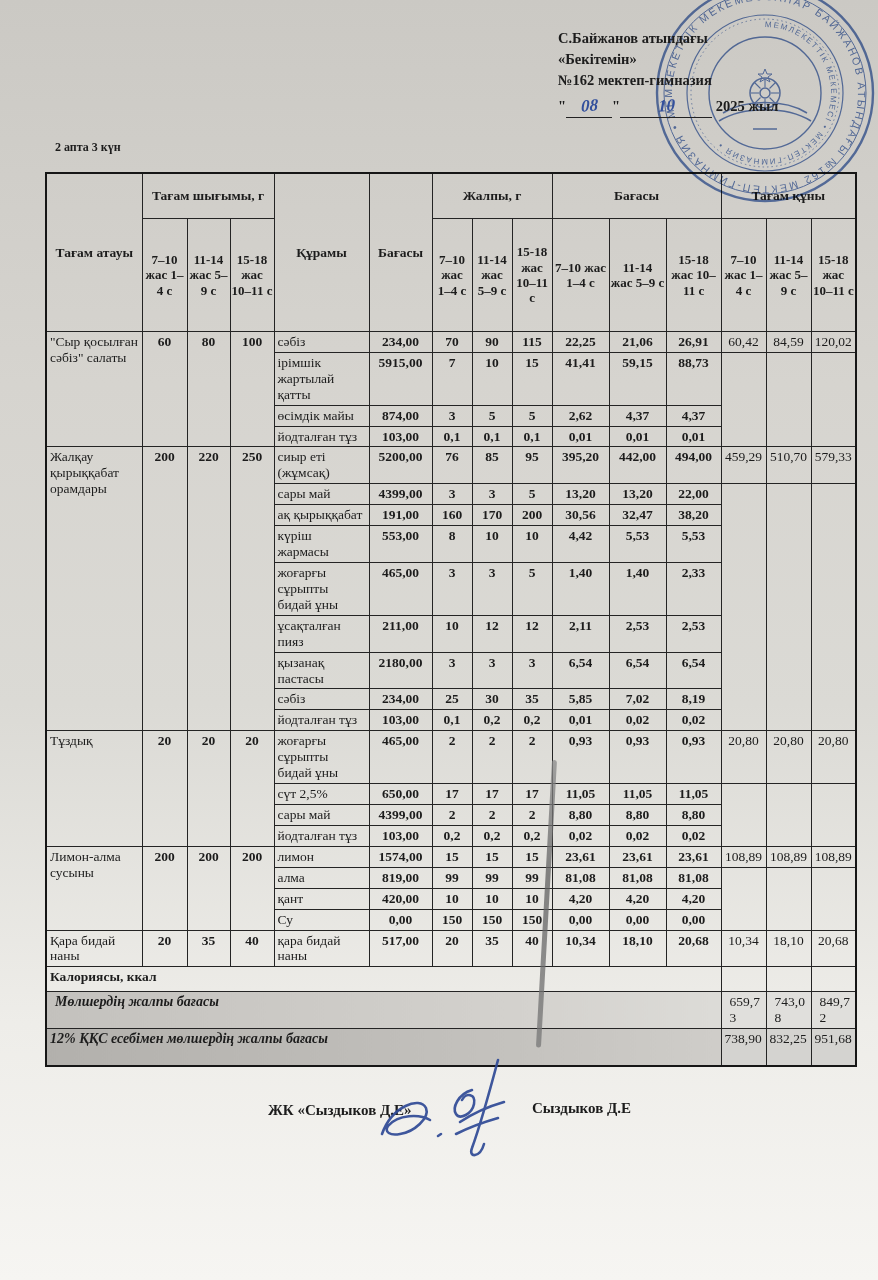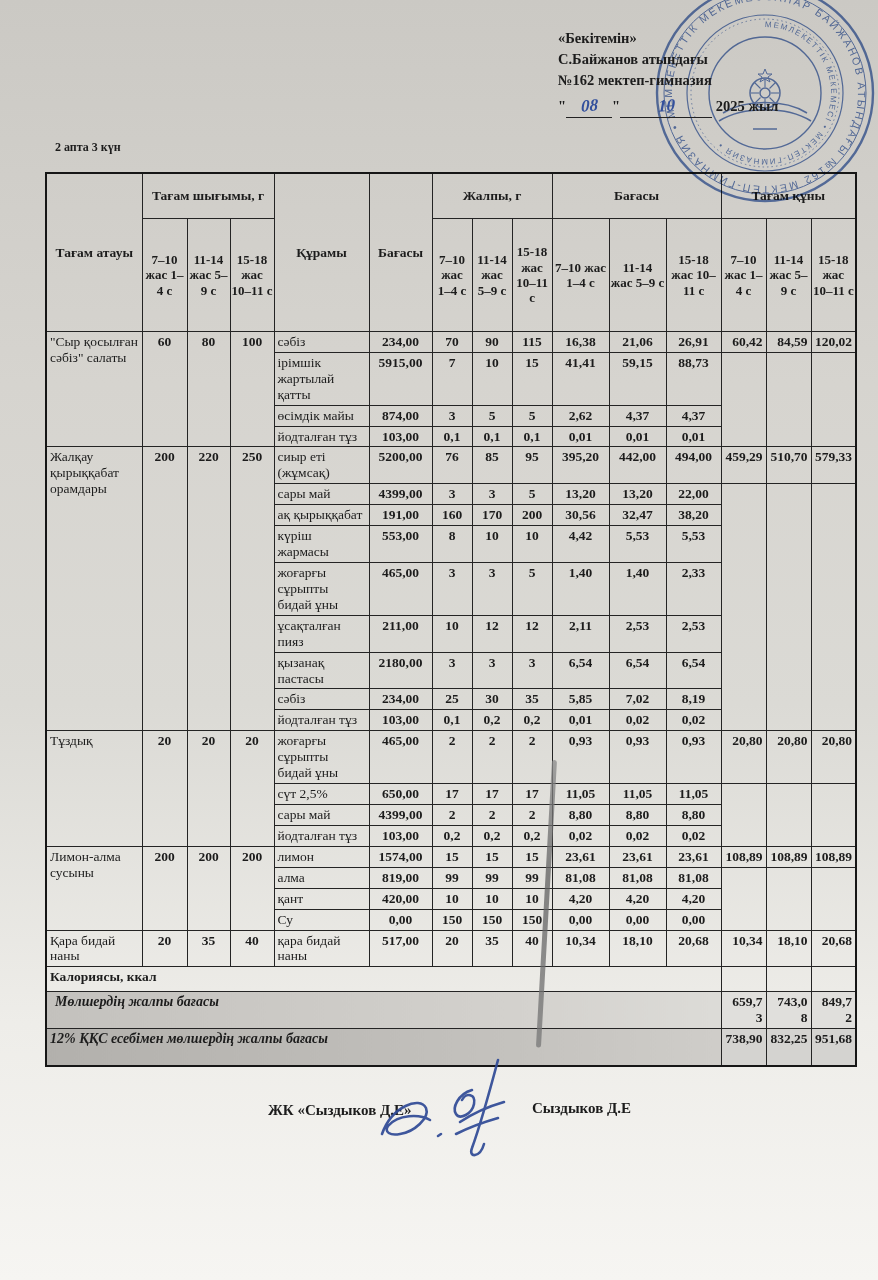--- a/index.html
+++ b/index.html
@@ -32,49 +32,49 @@
 
   
   table.menu{position:absolute;left:45px;top:172px;width:810px;border-collapse:collapse;
              table-layout:fixed;font-size:13.5px;line-height:1.18;}
   .menu th,.menu td{border:1px solid #242424;padding:2px 3px;vertical-align:top;overflow:hidden;}
   .menu{border:2px solid #161616;}
   .menu thead th{font-weight:bold;text-align:center;vertical-align:middle;padding:14px 1px;}
   .menu thead tr.ages th{height:84px;font-size:13px;}
   .name-cell{text-align:left;font-weight:normal;}
   .num{text-align:center;font-weight:bold;}
-  .cost-cell{text-align:right;font-weight:bold;padding-left:4px;word-break:break-all;}
+  .cost-cell{text-align:center;font-weight:normal;padding-left:4px;word-break:break-all;}
   .sum-label{font-weight:bold;text-align:left;padding:6px 6px;margin-top:16px;}
   .sum-italic{font-style:italic;font-size:14px;}
   tr.calo-row td{height:20px;}
   tr.shade1 td{background:linear-gradient(90deg,#c3c1bd 0%,#d3d1cd 70%,#dcdbd7 100%);height:32px;padding-left:8px;}
   tr.shade1 td.sum-val{background:#e0dfdc;}
   tr.shade2 td{background:linear-gradient(90deg,#b2b0ac 0%,#c4c2be 70%,#cfcdc9 100%);height:32px;}
   tr.shade2 td.sum-val{background:#d4d3d0;}
-  .sum-val{font-weight:bold;text-align:right;word-break:break-all;vertical-align:top;margin-left:12px;}
+  .sum-val{font-weight:normal;text-align:left;word-break:break-all;vertical-align:top;margin-left:12px;}
 
   
   .artifact-streak{position:absolute;left:552px;top:760px;width:5px;height:288px;
     background:linear-gradient(180deg,#8a8a8a,#5f5f5f 40%,#777);border-radius:3px;
     transform:rotate(3.2deg);transform-origin:top center;opacity:.75;z-index:1;}
 
   
   .footer-sig{position:absolute;left:0;top:1088px;width:878px;font-weight:bold;font-size:15px;z-index:2;}
   .fs-left{position:absolute;left:268px;top:14px;}
   .fs-right{position:absolute;left:532px;top:12px;}
   .sig-big{position:absolute;left:368px;top:-32px;width:168px;height:112px;}
 </style>
 </head>
 <body>
 
 <div class="page">
 
   <div class="approval">
+    <div>С.Байжанов атындағы</div>
     <div>«Бекітемін»</div>
-    <div>С.Байжанов атындағы</div>
     <div>№162 мектеп-гимназия</div>
     <div class="appr-date">
       <span class="dq">"</span><span class="date-slot slot-day"><span class="hand">08</span></span><span class="dq">"</span><span class="date-slot slot-month"><span class="hand">10</span></span>
       <span>2025 жыл</span>
     </div>
   </div>
 
   <svg class="stamp" viewBox="-123 -123 246 246">
     <defs>
       <path id="ringOuter" d="M 0,-93 A 93,93 0 1 1 -0.01,-93"></path>
@@ -163,21 +163,21 @@
         <tr>
           <td class="name-cell" rowspan="4">"Сыр қосылған сәбіз" салаты</td>
           <td class="num" rowspan="4">60</td>
           <td class="num" rowspan="4">80</td>
           <td class="num" rowspan="4">100</td>
           <td class="name-cell">сәбіз</td>
           <td class="num">234,00</td>
           <td class="num">70</td>
           <td class="num">90</td>
           <td class="num">115</td>
-          <td class="num">16,38</td>
+          <td class="num">22,25</td>
           <td class="num">21,06</td>
           <td class="num">26,91</td>
           <td class="cost-cell">60,42</td>
           <td class="cost-cell">84,59</td>
           <td class="cost-cell">120,02</td>
         </tr>
         <tr>
           <td class="name-cell">ірімшік жартылай қатты</td>
           <td class="num">5915,00</td>
           <td class="num">7</td>

